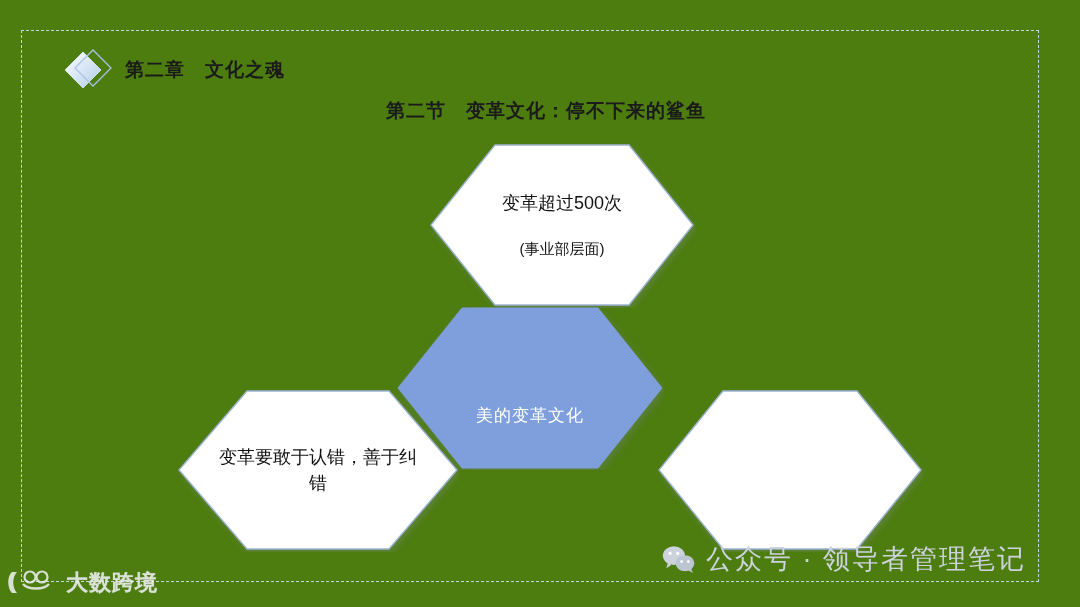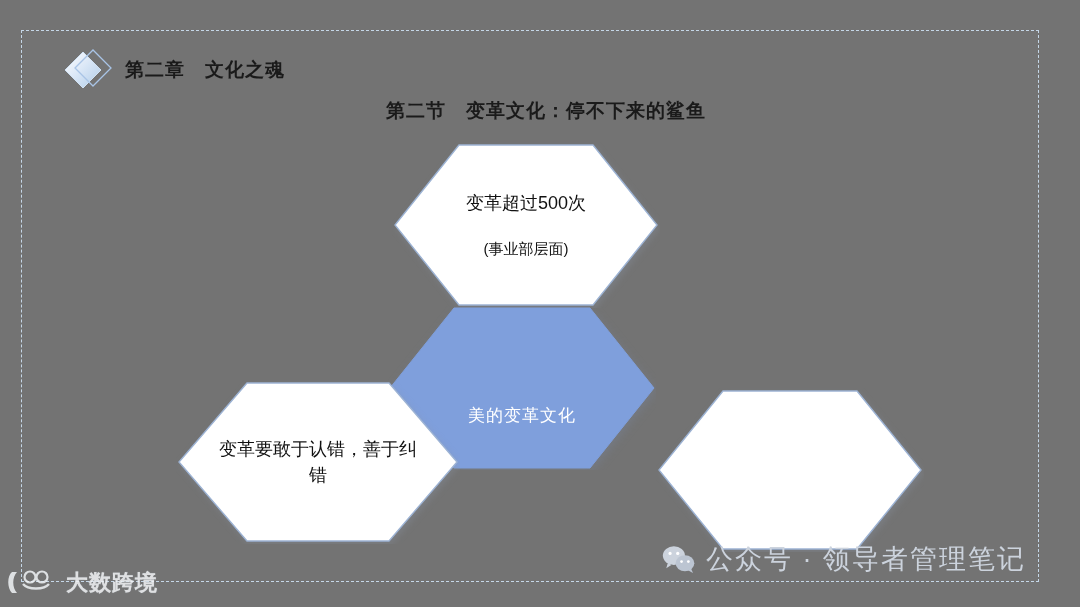--- a/index.html
+++ b/index.html
@@ -7,21 +7,21 @@
     padding: 0;
     background: #ffffff;
   }
   body {
     font-family: "Liberation Sans", "DejaVu Sans", sans-serif;
   }
   #slide {
     position: relative;
     width: 1080px;
     height: 607px;
-    background: #737373;
+    background: #4d7c0f;
     overflow: hidden;
   }
 
   
   .dashed-frame {
     position: absolute;
     left: 21px;
     top: 30px;
     width: 1018px;
     height: 552px;
@@ -104,23 +104,23 @@
   }
   .hex-center-label {
     position: relative;
     z-index: 1;
     font-size: 17px;
     color: #ffffff;
     letter-spacing: 1px;
   }
 
   
-  #hex-top    { left: 392px; top: 142px; width: 268px; height: 166px; }
-  #hex-center { left: 388px; top: 306px; width: 268px; height: 164px; }
-  #hex-left   { left: 176px; top: 380px; width: 284px; height: 164px; }
+  #hex-top    { left: 428px; top: 142px; width: 268px; height: 166px; }
+  #hex-center { left: 396px; top: 306px; width: 268px; height: 164px; }
+  #hex-left   { left: 176px; top: 388px; width: 284px; height: 164px; }
   #hex-right  { left: 656px; top: 388px; width: 268px; height: 164px; }
 
   #hex-center .hex-center-label { margin-top: 54px; }
   #hex-right .hex-text { width: 82%; margin-top: 2px; }
   #hex-top .hex-text { width: 80%; }
   #hex-left .hex-text { width: 76%; }
 
   
   .wm-bottom-right {
     position: absolute;

